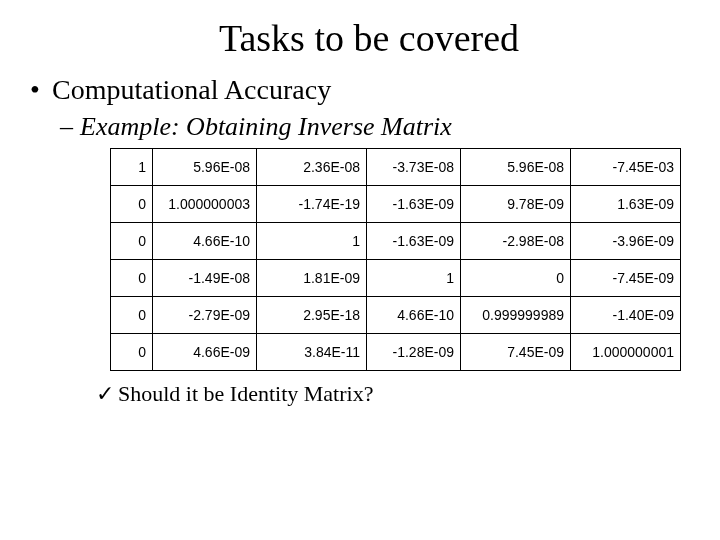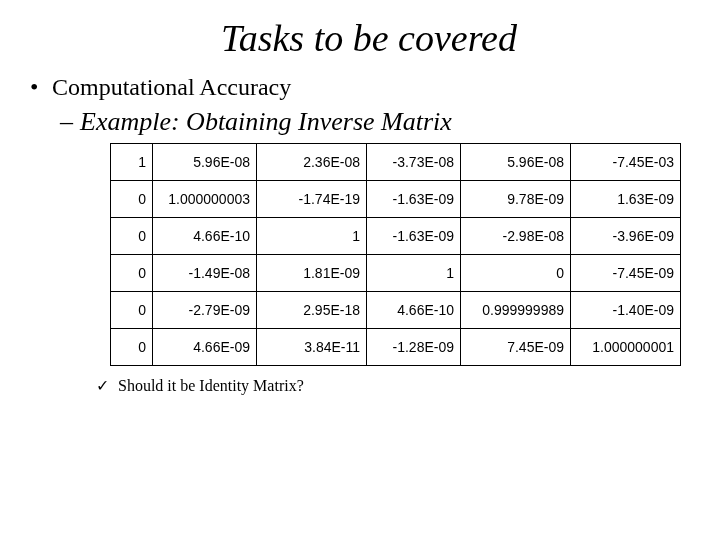--- a/index.html
+++ b/index.html
@@ -15,24 +15,23 @@
     width: 720px;
     height: 540px;
     position: relative;
     box-sizing: border-box;
   }
   .title {
     font-size: 38px;
     text-align: center;
     margin: 16px 0 14px 18px;
     font-weight: 400;
-    font-style: italic;
   }
   .bullet1 {
-    font-size: 24px;
+    font-size: 28px;
     margin: 4px 0 6px 30px;
   }
   .bullet1 .dot {
     display: inline-block;
     width: 22px;
   }
   .bullet2 {
     font-size: 26px;
     margin: 2px 0 6px 60px;
     font-style: italic;
@@ -48,21 +47,21 @@
   .bullet3 .dot {
     display: inline-block;
     width: 18px;
   }
   .sup {
     vertical-align: super;
     font-size: 0.7em;
     line-height: 0;
   }
   .checkline {
-    font-size: 16px;
+    font-size: 22px;
     margin: 10px 0 0 96px;
   }
   .checkline .chk {
     display: inline-block;
     width: 22px;
     color: #000;
     font-family: Arial, sans-serif;
   }
   table.matrix {
     border-collapse: collapse;

